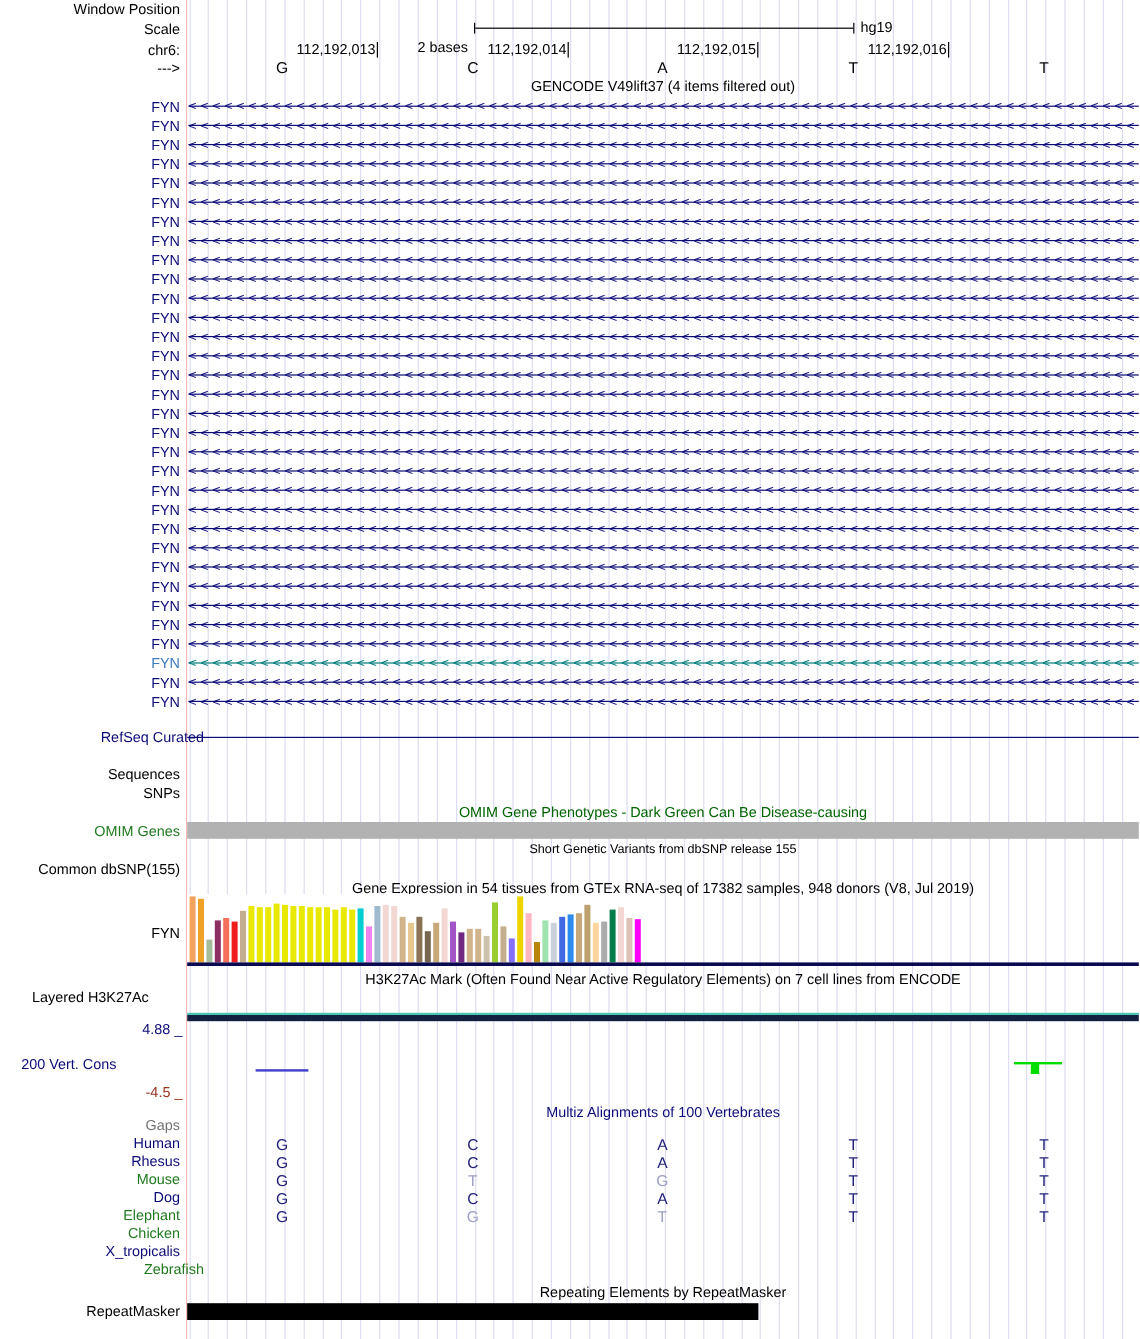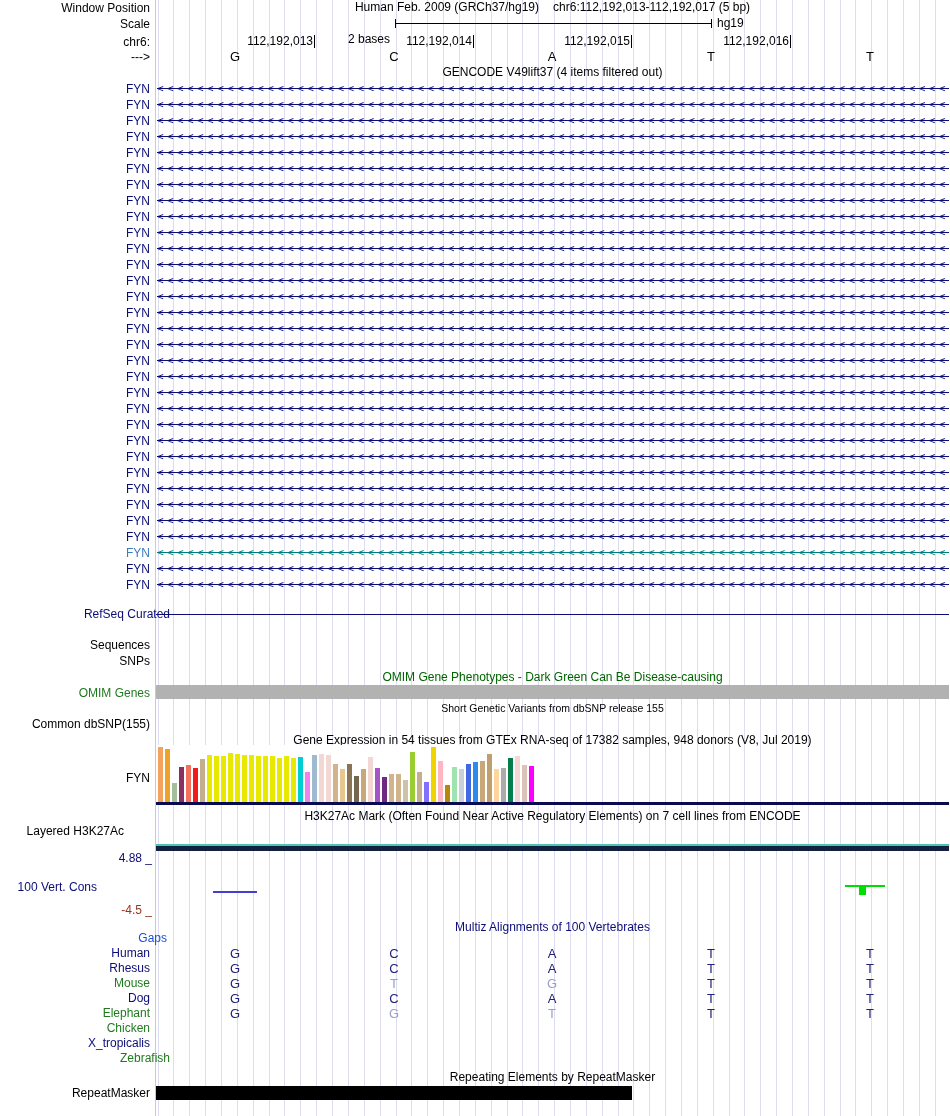--- a/index.html
+++ b/index.html
@@ -6,21 +6,21 @@
   .browser{
     position:relative;width:950px;height:1116px;background:#fff;overflow:hidden;
     font-family:"Liberation Sans","DejaVu Sans",sans-serif;color:#000;
   }
   .abs{position:absolute;}
   .lbl{position:absolute;left:0;width:150px;text-align:right;font-size:12px;line-height:14px;white-space:nowrap;}
   .ctr{position:absolute;left:156px;width:793px;text-align:center;font-size:12px;line-height:13px;white-space:nowrap;}
   .small{font-size:10.5px;}
   .navy{color:#0C0C78;}
   .green{color:#1F7A1F;}
-  .orange{color:#1d4ed8;padding-left:17px;}
+  .orange{color:#737373;}
   .maroon{color:#99331F;}
   .tealbl{color:#3E7CBE;}
   .gridline{position:absolute;top:0;bottom:0;width:1px;background:#DDDDF2;}
   .pink-guide{position:absolute;top:0;bottom:0;left:155px;width:1px;background:#F6B8B8;}
   .gene-row{position:relative;height:16px;}
   .gene-row .glbl{position:absolute;left:0;width:150px;text-align:right;font-size:12px;line-height:16px;}
   .arrows{
     position:absolute;left:157px;right:1px;top:0;height:16px;overflow:hidden;white-space:nowrap;
     font-family:"DejaVu Sans Mono",monospace;font-size:11px;line-height:15px;letter-spacing:3.4px;
     background-image:linear-gradient(#0C0C78,#0C0C78);background-size:100% 1px;
@@ -90,24 +90,20 @@
       <div class="gridline" style="left: 855.44px;"></div>
       <div class="gridline" style="left: 871.3px;"></div>
       <div class="gridline" style="left: 887.16px;"></div>
       <div class="gridline" style="left: 903.02px;"></div>
       <div class="gridline" style="left: 918.88px;"></div>
       <div class="gridline" style="left: 934.74px;"></div>
     </div>
   <div class="pink-guide"></div>
 
   <div class="lbl" style="top:1px;">Window Position</div>
-  <div class="abs" style="left:156px;top:1px;width:793px;display:flex;justify-content:center;gap:14px;font-size:12px;line-height:13px;">
-    <span>Human Feb. 2009 (GRCh37/hg19)</span>
-    <span>chr6:112,192,013-112,192,017 (5 bp)</span>
-  </div>
 
   <div class="lbl" style="top:17px;">Scale</div>
   <div class="abs" style="left:280px;top:17px;width:110px;text-align:right;font-size:12px;line-height:13px;margin-top:16px;">2 bases</div>
   <div class="scalebar" style="left:395px;top:19px;width:315px;"></div>
   <div class="abs" style="left:717px;top:17px;font-size:12px;line-height:13px;">hg19</div>
 
   <div class="lbl" style="top:35px;">chr6:</div>
   <div id="coords">
       <div class="coord" style="left: 194px; top: 35px; width: 119px;">112,192,013</div>
       <div class="coord" style="left: 353px; top: 35px; width: 119px;">112,192,014</div>
@@ -328,21 +324,21 @@
       <div class="gtex-bar" style="height: 37px; background: rgb(221, 195, 183);"></div>
       <div class="gtex-bar" style="height: 36px; background: rgb(255, 0, 255);"></div>
     </div>
   <div class="abs" style="left:156px;top:802px;width:793px;height:3px;background:#0A0A50;"></div>
 
   <div class="ctr" style="top:810px;">H3K27Ac Mark (Often Found Near Active Regulatory Elements) on 7 cell lines from ENCODE</div>
   <div class="lbl" style="top:824px;width:124px;">Layered H3K27Ac</div>
   <div class="abs" style="left:156px;top:844px;width:793px;height:7px;background:linear-gradient(to bottom,#49C5B1 0 2px,#13203F 2px 100%);"></div>
 
   <div class="lbl navy" style="top:851px;width:152px;">4.88 _</div>
-  <div class="lbl navy" style="top:880px;width:97px;">100 Vert. Cons</div>
+  <div class="lbl navy" style="top:880px;width:97px;">200 Vert. Cons</div>
   <div class="lbl maroon" style="top:903px;width:152px;">-4.5 _</div>
   <div class="abs" style="left:213px;top:891px;width:44px;height:2px;background:#4040CC;"></div>
   <div class="abs" style="left:845px;top:885px;width:40px;height:2px;background:#00DD00;"></div>
   <div class="abs" style="left:859px;top:886px;width:7px;height:9px;background:#00DD00;"></div>
 
   <div class="ctr navy" style="top:921px;">Multiz Alignments of 100 Vertebrates</div>
   <div id="multiz-rows">
       <div class="lbl orange" style="top: 931px; line-height: 15px;">Gaps</div>
       <div class="lbl navy" style="top: 946px; line-height: 15px;">Human</div>
       <div class="mz-letter" style="left: 235px; top: 946px; color: rgb(33, 33, 122);">G</div>

